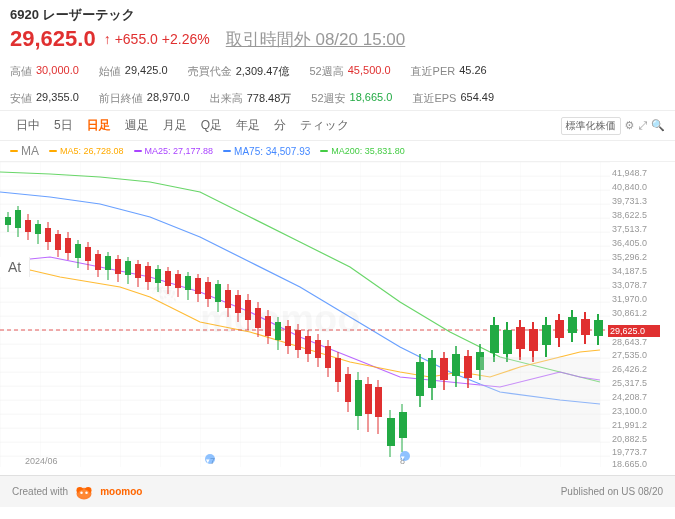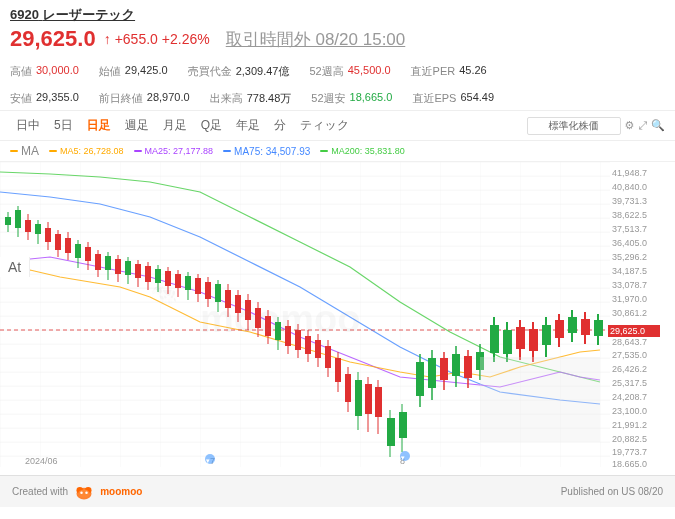--- a/index.html
+++ b/index.html
@@ -14,21 +14,20 @@
 
     .header {
       padding: 6px 10px 4px;
       border-bottom: 1px solid #eee;
     }
 
     .stock-title {
       font-size: 13px;
       color: #333;
       font-weight: 600;
-      text-decoration: underline;
     }
 
     .price-row {
       display: flex;
       align-items: center;
       gap: 8px;
       margin-top: 2px;
     }
 
     .main-price {
@@ -150,21 +149,21 @@
     .footer-logo {
       display: flex;
       align-items: center;
       gap: 6px;
     }
 
     .normalize-btn {
       font-size: 10px;
       color: #666;
       border: 1px solid #ddd;
-      padding: 1px 21px;
+      padding: 1px 4px;
       border-radius: 2px;
       margin-left: auto;
     }
   </style>
 </head>
 <body>
 
 <div class="header">
   <div class="stock-title">
     <span>6920</span>

